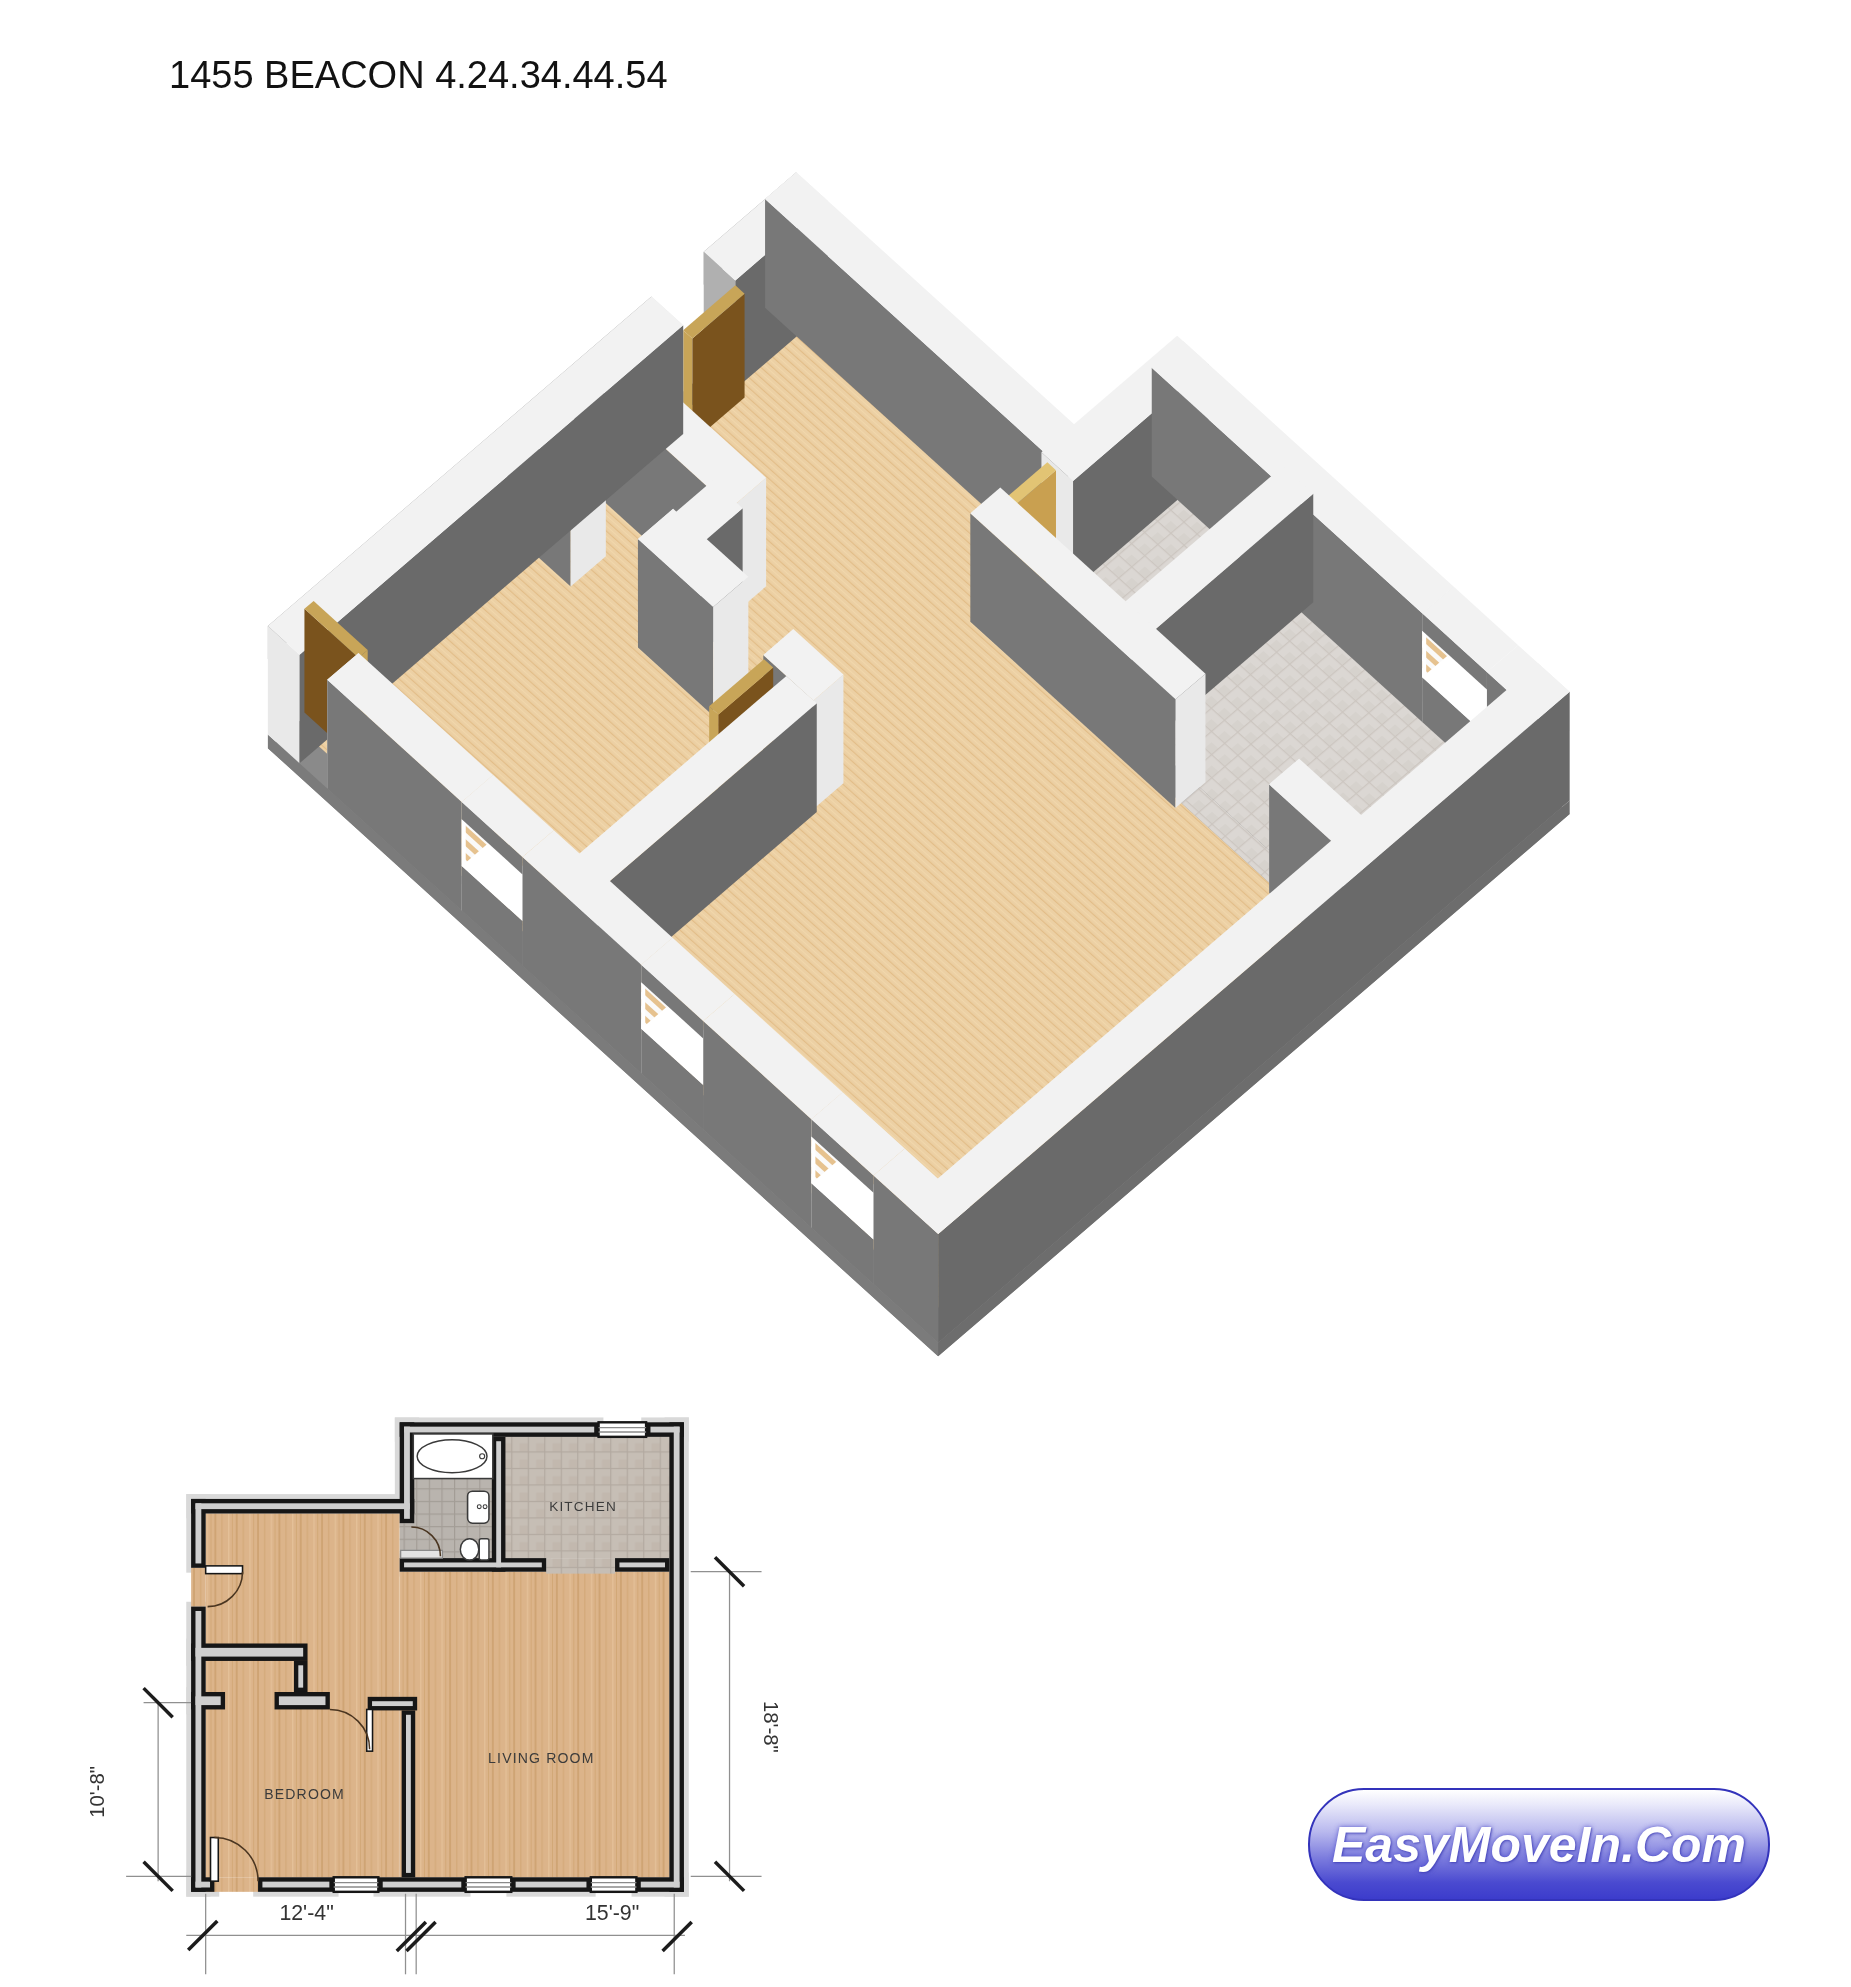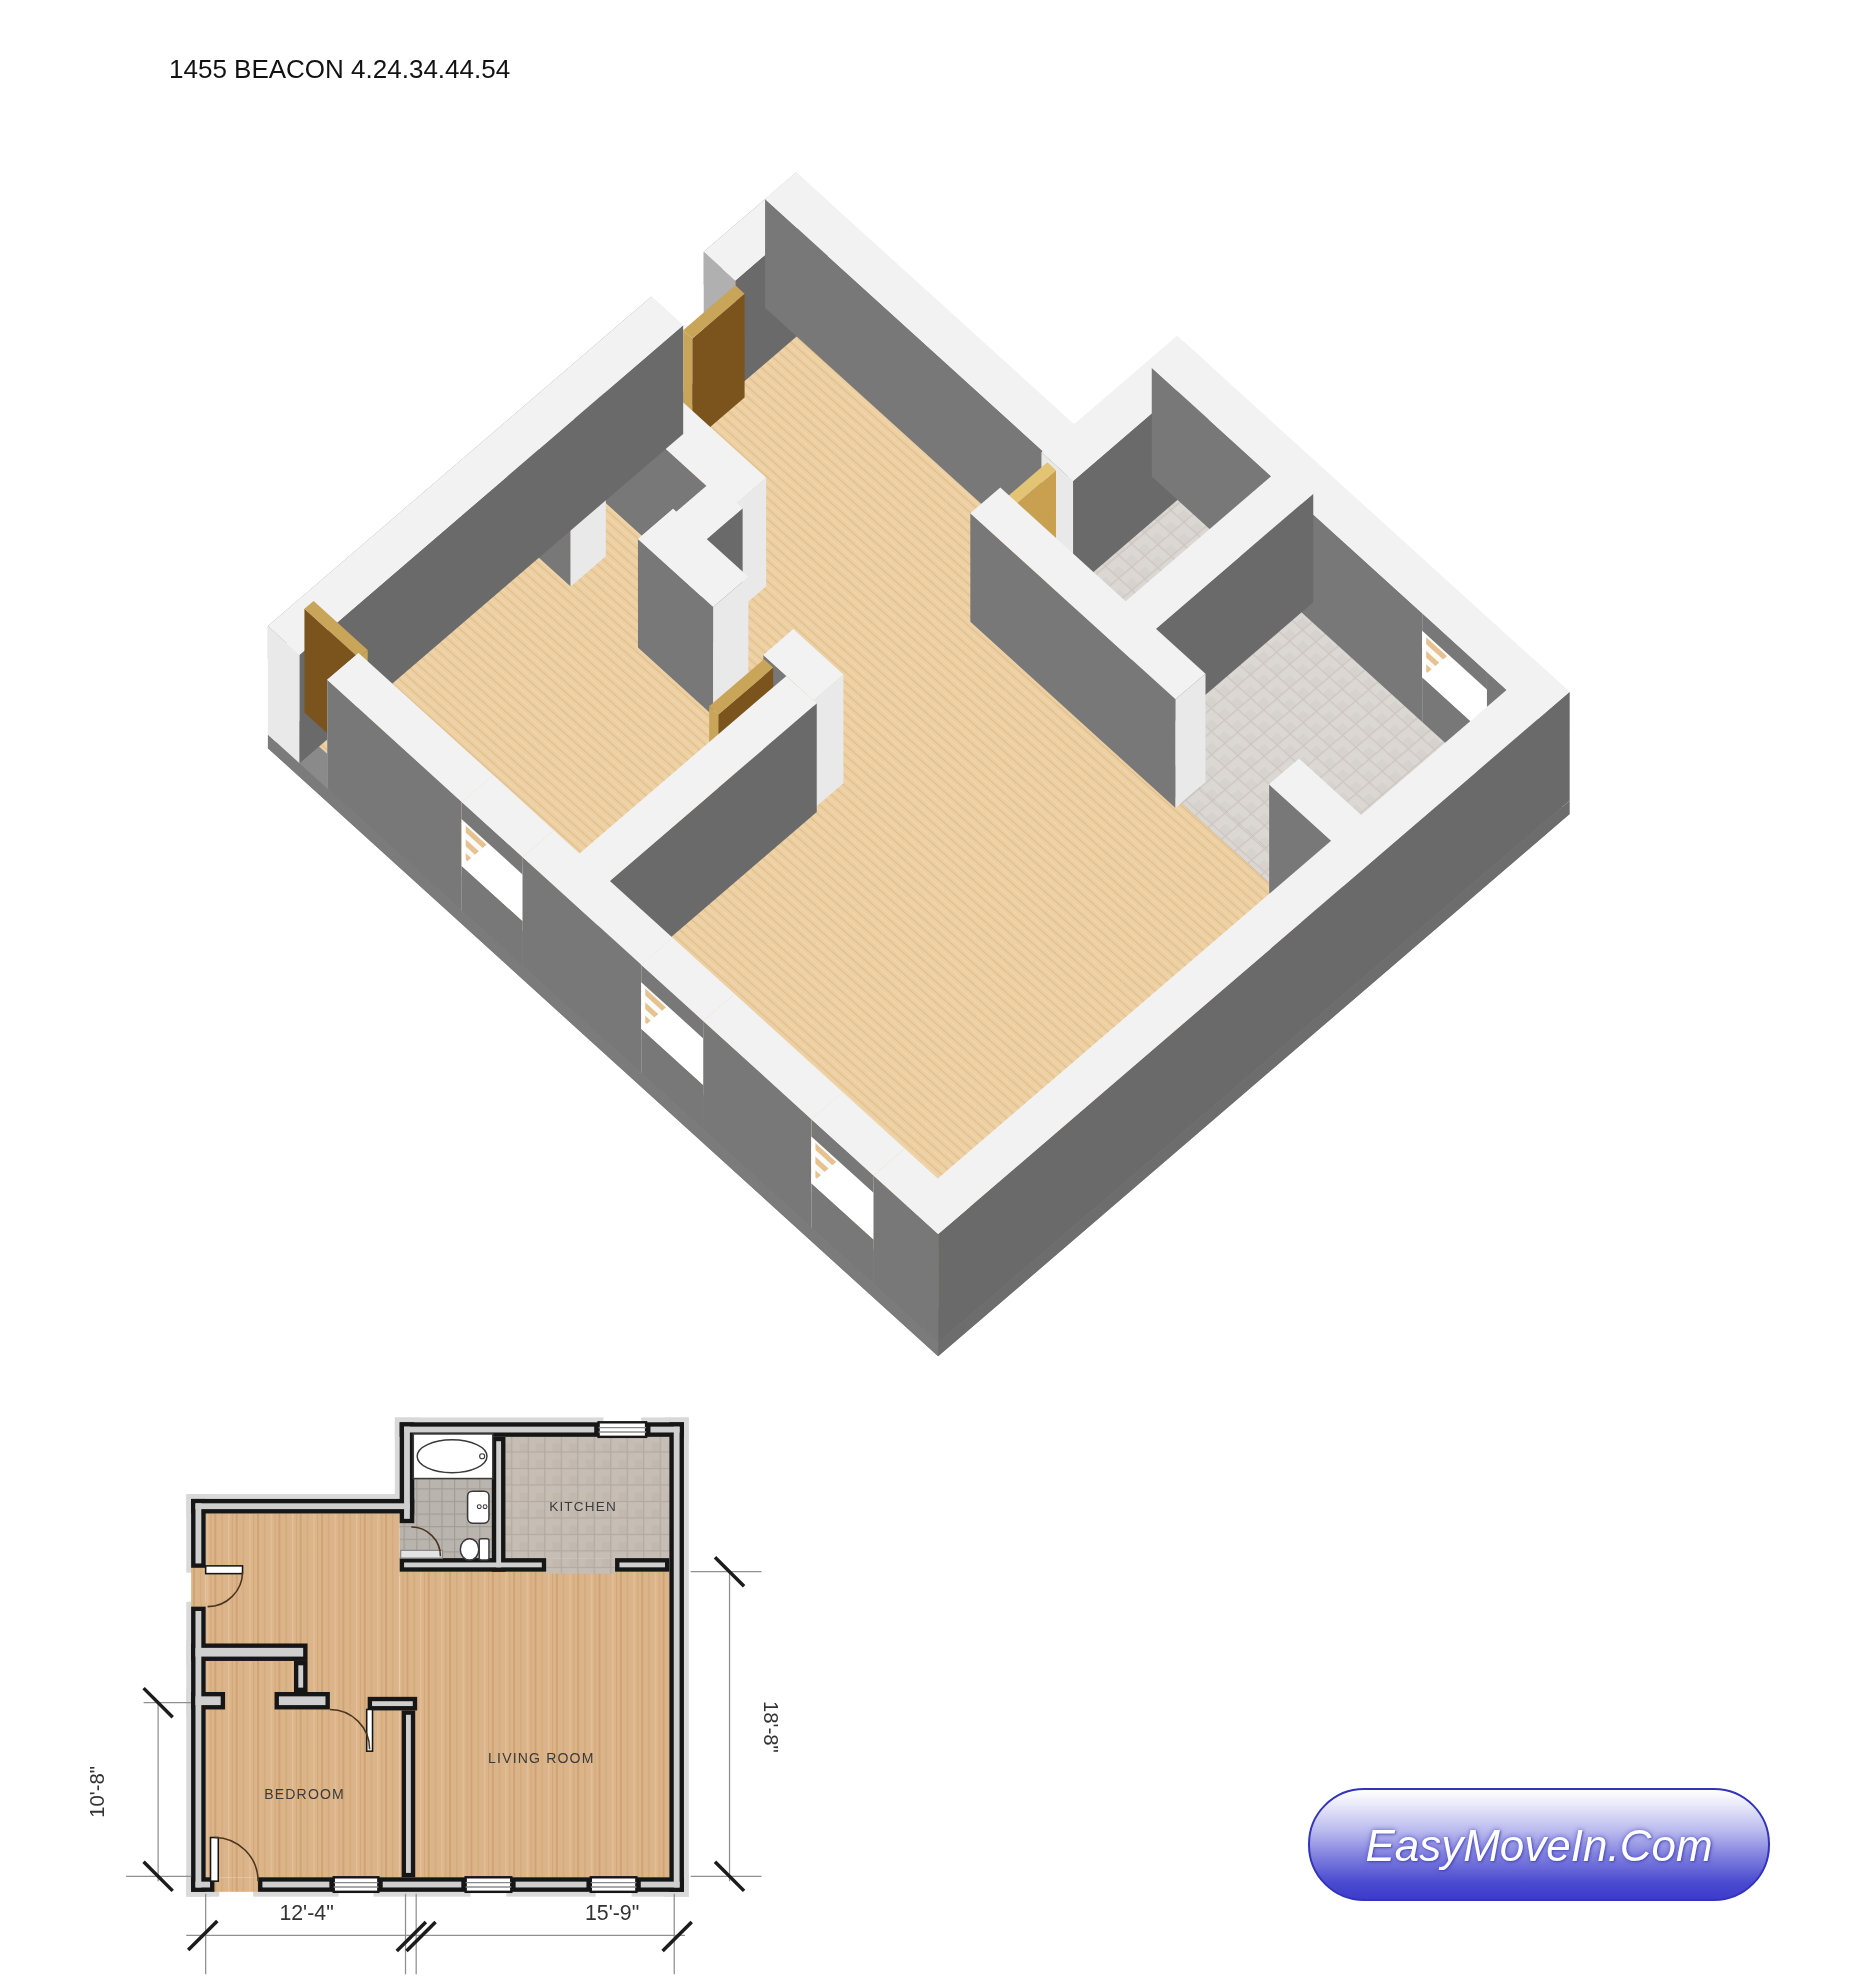--- a/index.html
+++ b/index.html
@@ -1,22 +1,22 @@
 <!DOCTYPE html>
 <html><head>
 <meta charset="utf-8">
 <style>
 html,body { margin:0; padding:0; background:#ffffff; width:1851px; height:1987px; overflow:hidden; }
 * { box-sizing:border-box; }
-.title { position:absolute; left:169px; top:54px; font-family:"Liberation Sans", sans-serif; font-size:26px; color:#121212; white-space:nowrap; }
+.title { position:absolute; left:169px; top:54px; font-family:"Liberation Sans", sans-serif; font-size:38px; color:#121212; white-space:nowrap; }
 .logo { position:absolute; left:1308px; top:1788px; width:462px; height:113px; border-radius:56px;
   border:2.9px solid #3333bb;
   background:linear-gradient(to bottom, #ffffff 0%, #e8e8fa 14%, #b9b9ee 38%, #7d7dde 62%, #4a4ad0 85%, #3c3ccc 100%);
   text-align:center; }
-.logo span { font-family:"Liberation Sans", sans-serif; font-style:italic; font-weight:normal; font-size:44px;
+.logo span { font-family:"Liberation Sans", sans-serif; font-style:italic; font-weight:bold; font-size:50px;
   color:#ffffff; line-height:111px; letter-spacing:0px; text-shadow:0 0 4.9px rgba(70,70,200,0.8), 1px 1px 1.9px rgba(50,50,160,0.6); }
 svg { position:absolute; left:0; top:0; }
 </style>
 </head>
 <body>
 
 <div class="title">1455 BEACON 4.24.34.44.54</div>
 <svg width="1851" height="1987" viewBox="0 0 1908 2048">
 <defs>
 <pattern id="wood3d" width="8" height="40" patternUnits="userSpaceOnUse" patternTransform="rotate(-48.2)">

